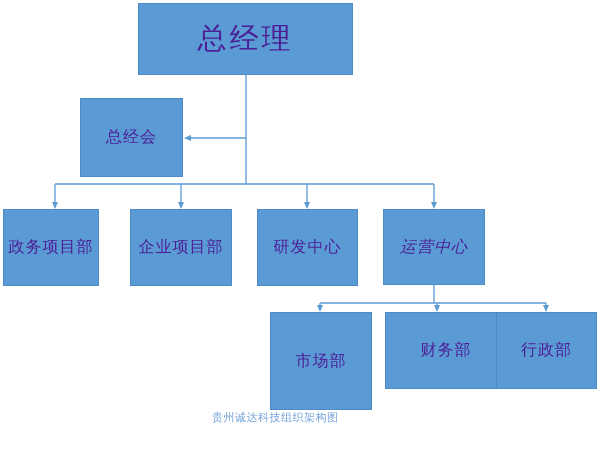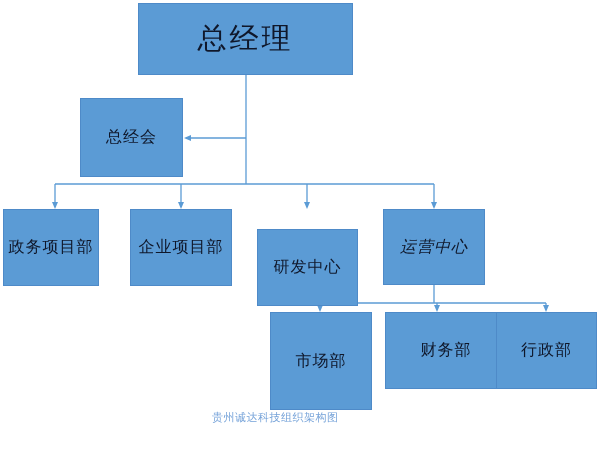--- a/index.html
+++ b/index.html
@@ -21,37 +21,37 @@
     top: 0;
     width: 600px;
     height: 453px;
     pointer-events: none;
   }
   .node {
     position: absolute;
     box-sizing: border-box;
     background: #5B9BD5;
     border: 1px solid #4E8AC8;
-    color: #0f172a;
+    color: #4c1d95;
     display: flex;
     align-items: center;
     justify-content: center;
     font-size: 16px;
     letter-spacing: 1px;
     text-align: center;
     white-space: nowrap;
   }
   .node-gm {
     left: 138px; top: 3px; width: 215px; height: 72px;
     font-size: 29px; letter-spacing: 3px;
   }
   .node-council { left: 80px;  top: 98px;  width: 103px; height: 79px; }
   .node-gov     { left: 3px;   top: 209px; width: 96px; height: 77px; }
   .node-ent     { left: 130px; top: 209px; width: 102px; height: 77px; }
-  .node-rd      { left: 257px; top: 209px; width: 101px; height: 77px; margin-top: 20px; }
+  .node-rd      { left: 257px; top: 209px; width: 101px; height: 77px; }
   .node-ops     { left: 383px; top: 209px; width: 102px; height: 76px; font-style: italic; }
   .node-market  { left: 270px; top: 312px; width: 102px; height: 98px; }
   .node-finance { left: 385px; top: 312px; width: 122px; height: 77px; }
   .node-admin   { left: 496px; top: 312px; width: 101px; height: 77px; }
   .caption {
     position: absolute;
     left: 212px;
     top: 410px;
     font-size: 11px;
     letter-spacing: 0.5px;

